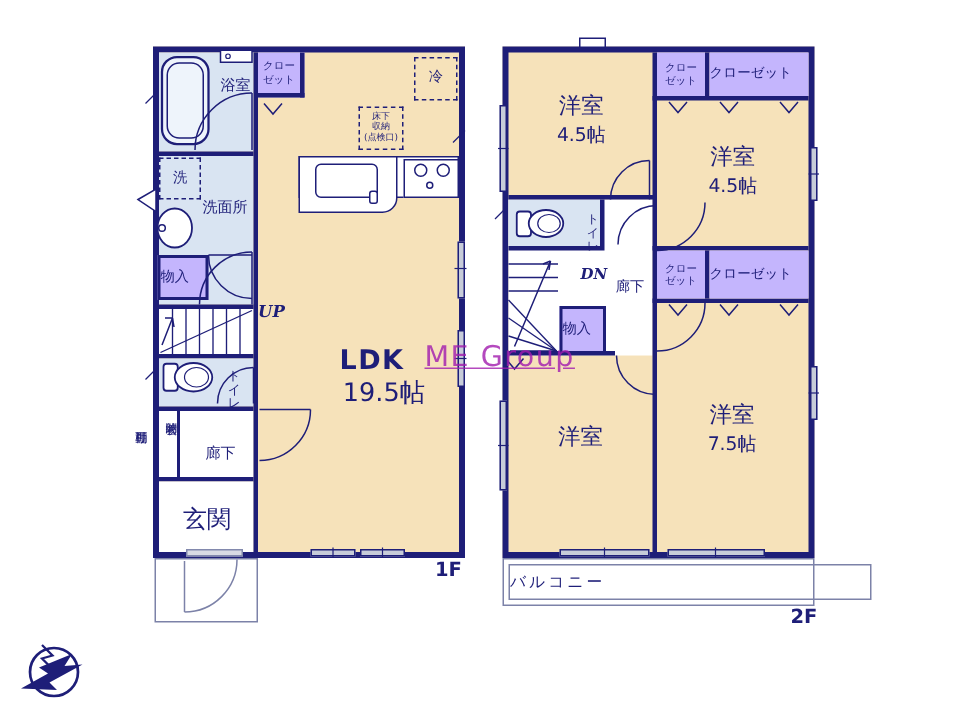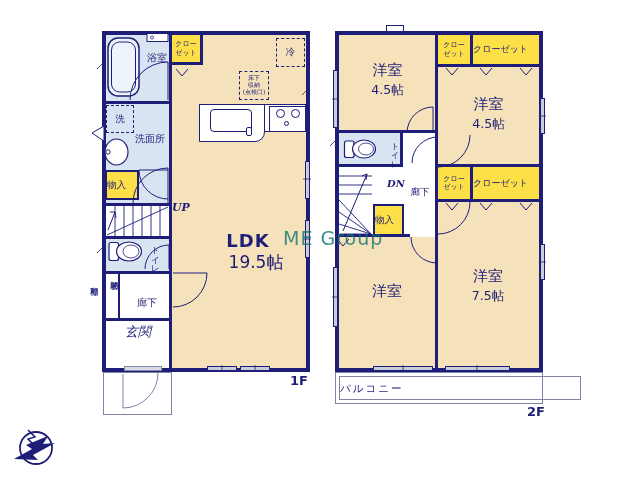--- a/index.html
+++ b/index.html
@@ -3,33 +3,33 @@
 <meta charset="utf-8">
 <style>
   html,body{margin:0;padding:0;background:#fff;}
   .stage{position:relative;width:640px;height:480px;background:#fff;overflow:hidden;
          font-family:"DejaVu Sans",sans-serif;}
   .abs{position:absolute;box-sizing:border-box;}
   .txt{color:#1e1e78;line-height:1.15;text-align:center;white-space:nowrap;}
   .wall{background:#1e1e78;}
   .cream{background:#f6e2ba;}
   .wet{background:#d9e4f2;}
-  .pink{background:#fde047;}
+  .pink{background:#c4b5fd;}
   .white{background:#ffffff;}
   .win{background:#c7ccd9;border:1px solid #1e1e78;}
   .opening{background:#d9dbe4;border:1px solid #8289ad;}
   .dashedbox{border:1px dashed #1e1e78;display:flex;align-items:center;justify-content:center;}
   .flexc{display:flex;align-items:center;justify-content:flex-start;}
   .flexcol{display:flex;flex-direction:column;align-items:center;justify-content:center;}
   .vtext{writing-mode:vertical-rl;text-orientation:upright;}
   .serifital{font-family:"DejaVu Serif",serif;font-style:italic;font-weight:bold;}
   .outline4{border:4px solid #1e1e78;}
   .thin{border:1.5px solid #7c82a8;}
   svg.overlay{position:absolute;left:0;top:0;pointer-events:none;}
-  .watermark{color:#0f766e;font-size:19px;letter-spacing:1px;opacity:.8;}
+  .watermark{color:#a21caf;font-size:19px;letter-spacing:1px;opacity:.8;text-decoration:underline;}
 </style>
 </head>
 <body>
 
 <div class="stage">
 
   <div class="abs outline4 cream" style="left:102px;top:31px;width:208px;height:341px;"></div>
 
   <div class="abs wet" style="left:106px;top:35px;width:63px;height:66px;"></div>
   <div class="abs wall" style="left:106px;top:101px;width:63px;height:3px;"></div>
@@ -241,21 +241,21 @@
       </g>
     </g>
   </svg>
 
   <div class="abs txt" style="left:134px;top:52px;width:46px;font-size:10px;">浴室</div>
   <div class="abs txt" style="left:127px;top:133px;width:46px;font-size:10px;">洗面所</div>
   <div class="abs txt serifital" style="left:172px;top:202px;font-size:11px;">UP</div>
   <div class="abs txt vtext" style="left:150px;top:240px;height:30px;font-size:8.5px;">トイレ</div>
   <div class="abs txt vtext flexc" style="left:107px;top:276px;width:13px;height:41px;font-size:7.5px;">玄関収納</div>
   <div class="abs txt" style="left:131px;top:297px;width:32px;font-size:10px;">廊下</div>
-  <div class="abs txt" style="left:122px;top:325px;width:32px;font-size:13px;font-style:italic;">玄関</div>
+  <div class="abs txt" style="left:122px;top:337px;width:32px;font-size:16px;">玄関</div>
   <div class="abs txt vtext" style="left:89px;top:281px;font-size:8px;">可動棚</div>
   <div class="abs txt" style="left:200px;top:231px;width:96px;font-size:18px;letter-spacing:1px;font-weight:bold;">LDK</div>
   <div class="abs txt" style="left:208px;top:253px;width:96px;font-size:17px;">19.5帖</div>
   <div class="abs txt" style="left:290px;top:374px;font-size:13px;font-weight:600;">1F</div>
 
   <div class="abs txt" style="left:339px;top:62px;width:97px;font-size:15px;">洋室</div>
   <div class="abs txt" style="left:339px;top:83px;width:97px;font-size:12.5px;">4.5帖</div>
   <div class="abs txt" style="left:438px;top:96px;width:101px;font-size:15px;">洋室</div>
   <div class="abs txt" style="left:438px;top:117px;width:101px;font-size:12.5px;">4.5帖</div>
   <div class="abs txt" style="left:339px;top:283px;width:96px;font-size:15px;">洋室</div>

